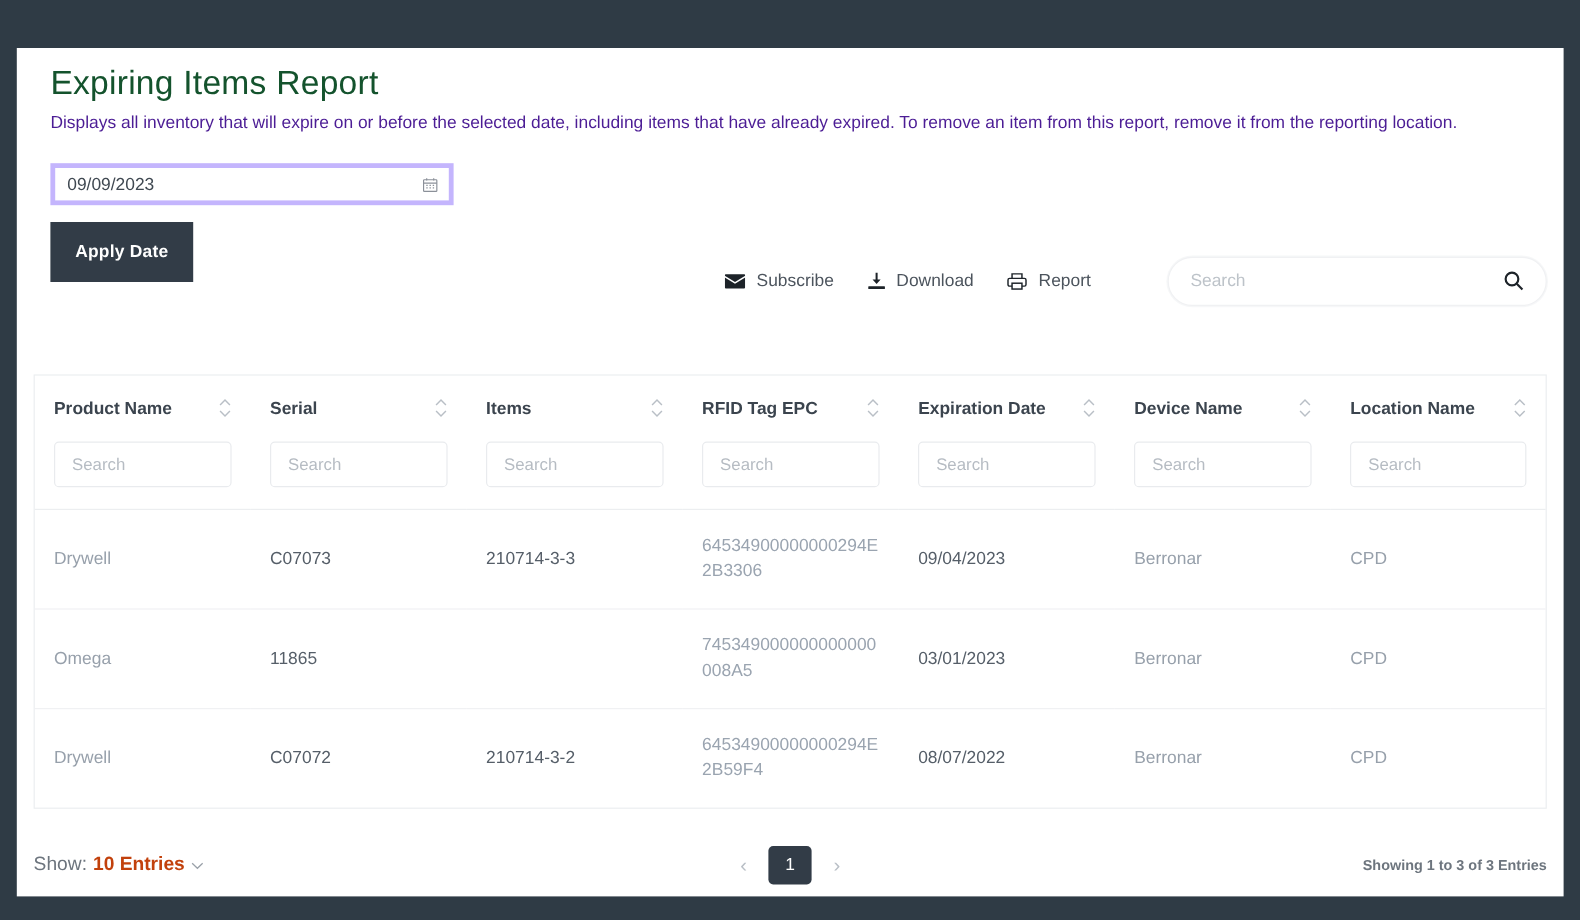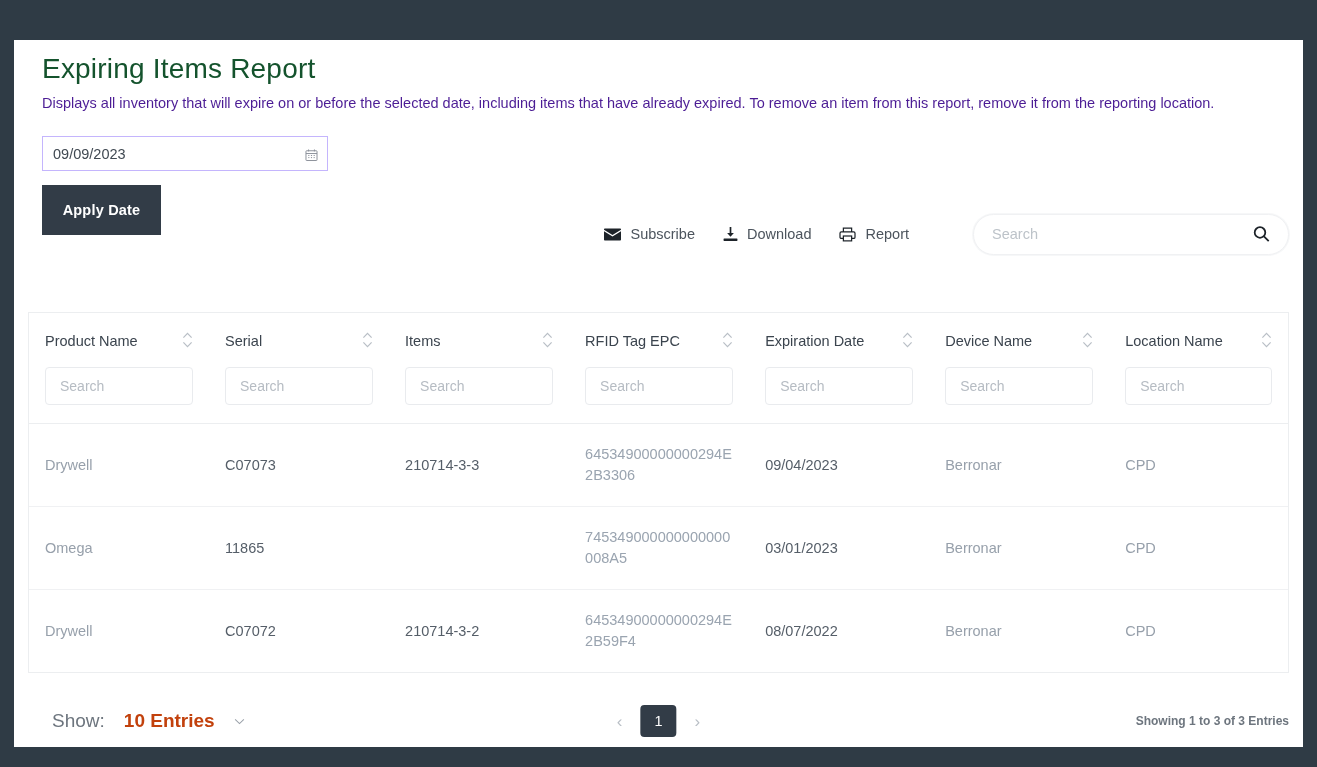--- a/index.html
+++ b/index.html
@@ -43,23 +43,23 @@
     font-size: 14.5px;
     color: #4c1d95;
     line-height: 1.55;
     max-width: 1255px;
   }
 
   
   .date-area { padding: 22px 0 0 14px; }
   .date-field {
     position: relative;
-    width: 286px;
+    width: 336px;
     height: 35px;
-    border: 1px solid #c4b5fd;
+    border: 4px solid #c4b5fd;
     background: #fff;
     display: flex;
     align-items: center;
     padding: 0 10px;
   }
   .date-field .val {
     font-size: 14.5px;
     color: #404952;
   }
   .cal-icon {
@@ -156,21 +156,21 @@
   }
   .th-top {
     display: flex;
     align-items: flex-start;
     justify-content: space-between;
     gap: 6px;
   }
   .th-label {
     font-size: 14.5px;
     color: #3b444e;
-    font-weight: 400;
+    font-weight: 700;
     white-space: nowrap;
   }
   .sort-ic {
     flex: 0 0 auto;
     margin-top: -3px;
     color: #b9bfc6;
     cursor: pointer;
   }
   .col-search {
     margin-top: 13px;
@@ -204,24 +204,23 @@
     left: 14px;
     right: 14px;
     top: 655px;
     height: 52px;
     display: flex;
     align-items: center;
   }
   .show-group {
     display: flex;
     align-items: center;
-    gap: 19px;
-    font-size: 19px;
+    gap: 5px;
+    font-size: 16px;
     color: #6d757e;
-    margin-left: 24px;
   }
   .show-val {
     font-weight: 700;
     color: #c2410c;
     cursor: pointer;
   }
   .chev-down { color: #9aa1a9; cursor: pointer; display: flex; }
   .pager {
     position: absolute;
     left: 50%;

